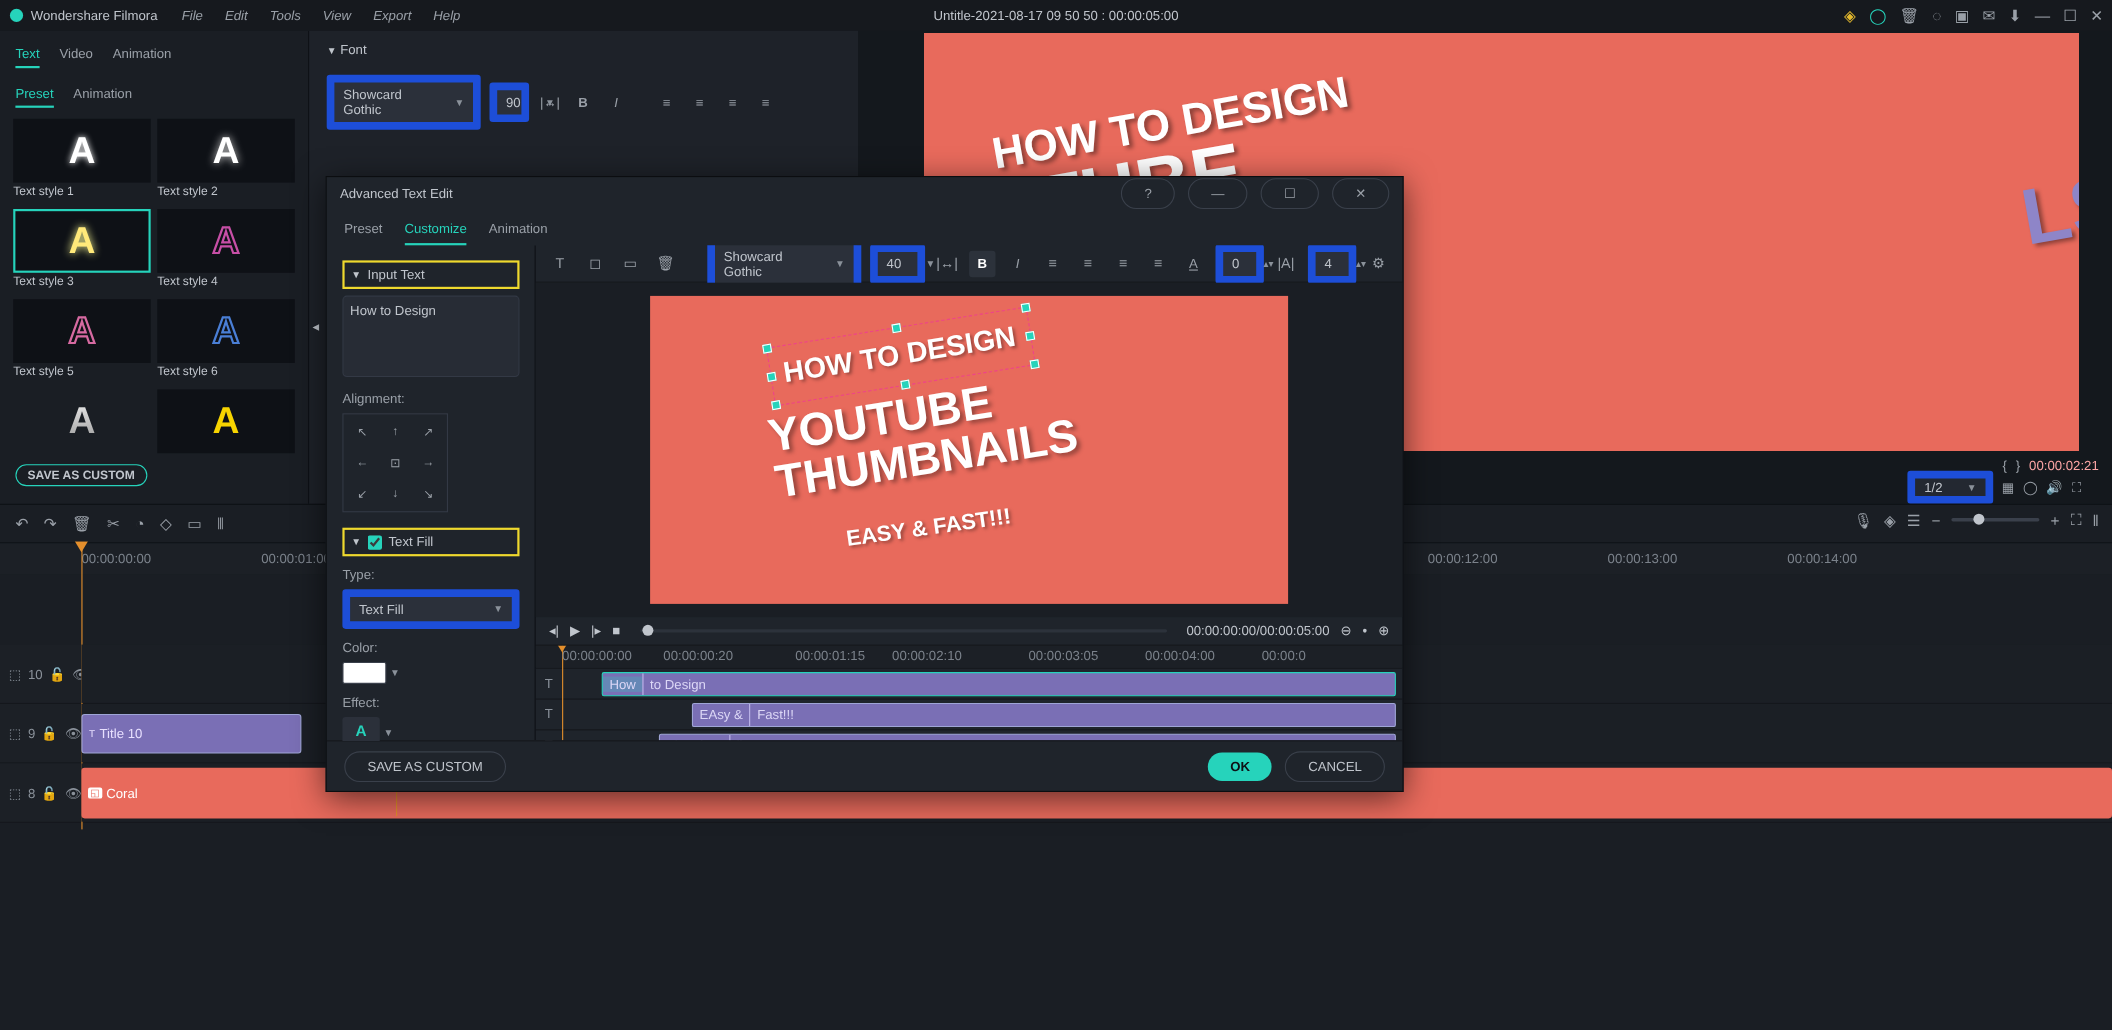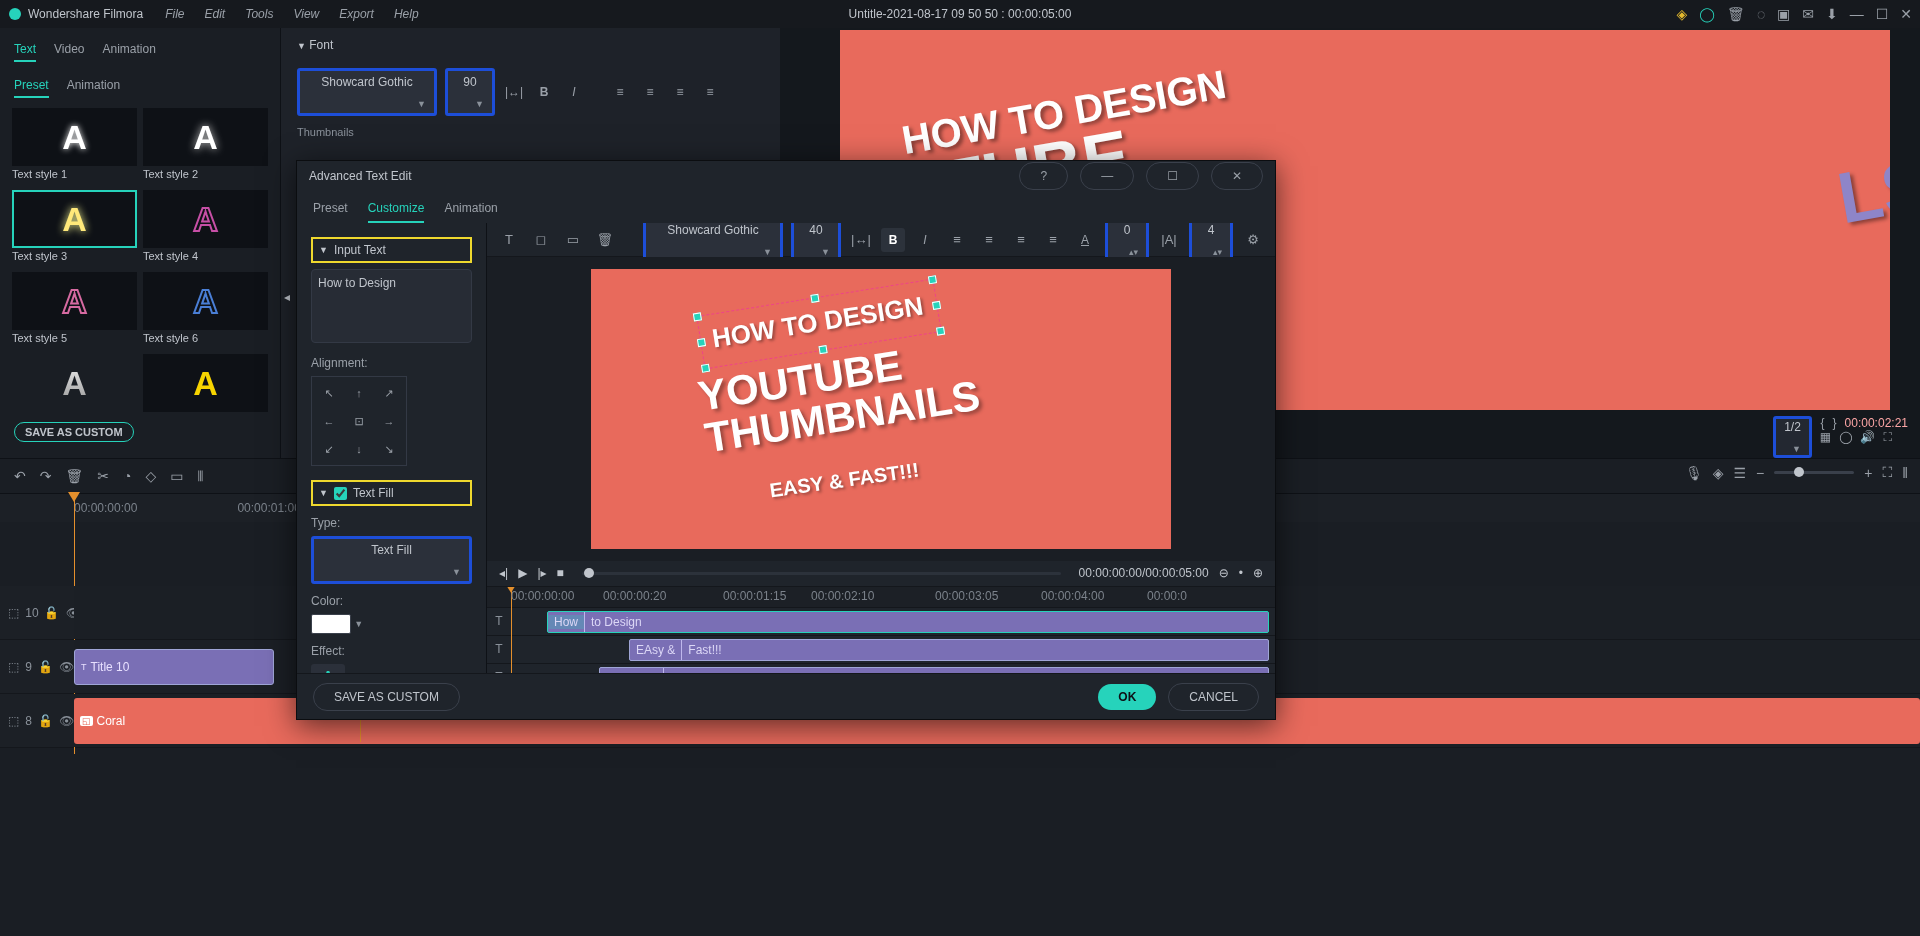--- a/index.html
+++ b/index.html
@@ -21,21 +21,21 @@
 .preset-grid { display: grid; grid-template-columns: 1fr 1fr; gap: 6px; padding: 6px; }
 .preset-cell { }
 .preset-thumb { height: 58px; background: #0e1116; display: flex; align-items: center; justify-content: center; font-family: 'Arial Black', sans-serif; font-size: 34px; font-weight: 900; }
 .preset-thumb.sel { border: 2px solid #26d3bb; }
 .preset-label { color: #c0c5cc; font-size: 11px; padding: 2px 0 4px; }
 .save-custom-btn { border: 1px solid #26d3bb; color: #c0c5cc; border-radius: 12px; padding: 3px 10px; font-size: 11px; font-weight: bold; background: transparent; margin: 4px 8px; cursor: pointer; }
 
 .mid-panel { width: 500px; background: #1e2229; border-left: 1px solid #0e1116; }
 .mid-panel .font-head { padding: 10px 16px; color: #c0c5cc; font-size: 12px; }
 .mid-panel .font-row { display: flex; gap: 8px; padding: 6px 16px; align-items: center; }
-.sel-box { background: #2b303a; border: 3px solid #1d4ed8; border-radius: 3px; padding: 4px 8px; color: #c0c5cc; display: flex; align-items: center; gap: 10px; flex-direction: column; }
+.sel-box { background: #2b303a; border: 7px solid #1d4ed8; border-radius: 3px; padding: 4px 8px; color: #c0c5cc; display: flex; align-items: center; gap: 22px; }
 .sel-box .chev { margin-left: auto; color: #8a919a; font-size: 9px; }
 .tb-icon { width: 22px; height: 22px; display: flex; align-items: center; justify-content: center; color: #9aa0a8; cursor: pointer; }
 
 .preview-panel { flex: 1; background: #14181d; position: relative; }
 .preview-canvas { margin: 2px 30px 0 60px; height: 380px; background: #e86a5c; position: relative; overflow: hidden; }
 .preview-canvas .l1 { position: absolute; left: 60px; top: 60px; font-family: 'Arial Black', sans-serif; font-size: 40px; font-weight: 900; color: #fff; transform: rotate(-10deg); text-shadow: 3px 3px 4px rgba(0,0,0,0.4); }
 .preview-canvas .l2 { position: absolute; left: 100px; top: 100px; font-family: 'Arial Black', sans-serif; font-size: 70px; font-weight: 900; color: #fff; transform: rotate(-10deg); text-shadow: 3px 3px 4px rgba(0,0,0,0.4); }
 .preview-canvas .l3 { position: absolute; right: -40px; top: 120px; font-family: 'Arial Black', sans-serif; font-size: 72px; font-weight: 900; color: #8e85c8; transform: rotate(-10deg); text-shadow: 3px 3px 4px rgba(0,0,0,0.4); }
 .preview-time { position: absolute; right: 14px; bottom: 4px; color: #fca5a5; font-size: 12px; }
 .preview-ctrls { position: absolute; right: 28px; bottom: 0; display: flex; gap: 8px; align-items: center; }
@@ -191,38 +191,37 @@
     <button class="save-custom-btn">SAVE AS CUSTOM</button>
   </div>
 
   <div class="mid-panel">
     <div class="font-head"><span style="font-size:9px">▼</span> <span>Font</span></div>
     <div class="font-row">
       <div class="sel-box" style="width:140px">
           <span>Showcard Gothic</span>
           <span class="chev">▼</span>
         </div>
-      <div class="sel-box" style="width:50px">
+      <div class="sel-box" style="width:36px">
           <span>90</span>
           <span class="chev">▼</span>
         </div>
       <span class="tb-icon">|↔|</span>
       <span class="tb-icon">
           <b>B</b>
         </span>
       <span class="tb-icon">
           <i>I</i>
         </span>
       <span style="width:8px"></span>
       <span class="tb-icon">≡</span>
       <span class="tb-icon">≡</span>
       <span class="tb-icon">≡</span>
       <span class="tb-icon">≡</span>
     </div>
-    <div style="padding:4px 16px;color:#8a919a;font-size:11px">Thumbnails</div>
     <div style="position:absolute;left:284px;top:290px;">◂</div>
   </div>
 
   <div class="preview-panel">
     <div class="preview-canvas">
       <div class="l1">HOW TO DESIGN</div>
       <div class="l2">TUBE</div>
       <div class="l3">LS</div>
     </div>
     <div style="position:absolute;right:12px;bottom:28px;display:flex;gap:8px;align-items:center">
@@ -265,20 +264,25 @@
       <span>+</span>
       <span>⛶</span>
       <span>‖</span>
     </div>
   </div>
   <div class="tl-ruler">
     <div class="playhead"></div>
     <span>00:00:00:00</span>
     <span>00:00:01:00</span>
     <span>00:00</span>
+  </div>
+  <div class="tl-right-ruler">
+    <span>00:00:12:00</span>
+    <span>00:00:13:00</span>
+    <span>00:00:14:00</span>
   </div>
   <div style="height:64px"></div>
   <div class="tl-tracks">
     <div class="tl-track">
       <div class="head">
           <span>⬚</span>
           <span>10</span>
           <span>🔓</span>
           <span>👁</span>
         </div>

